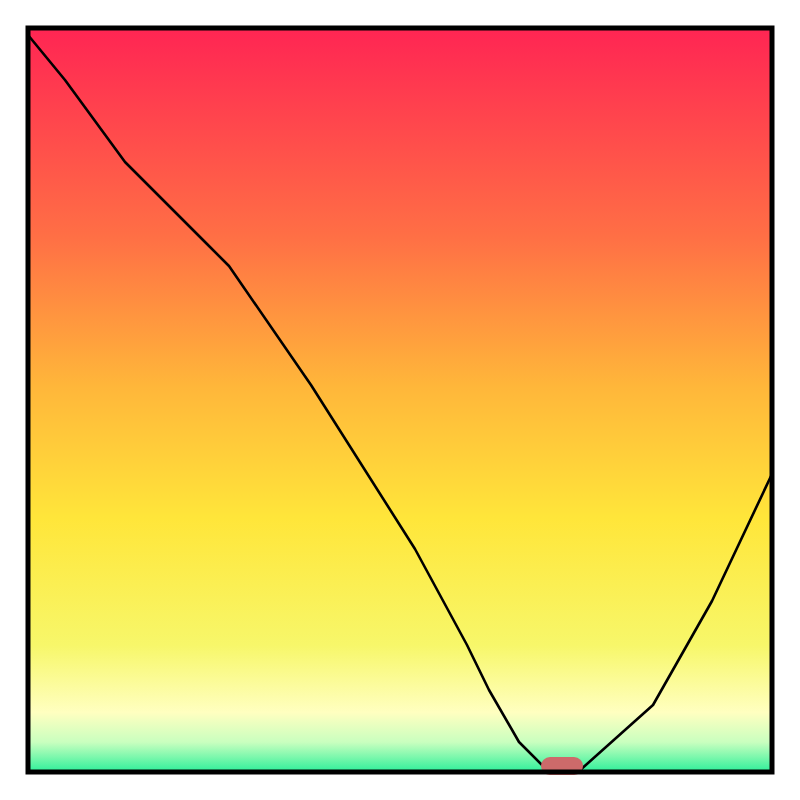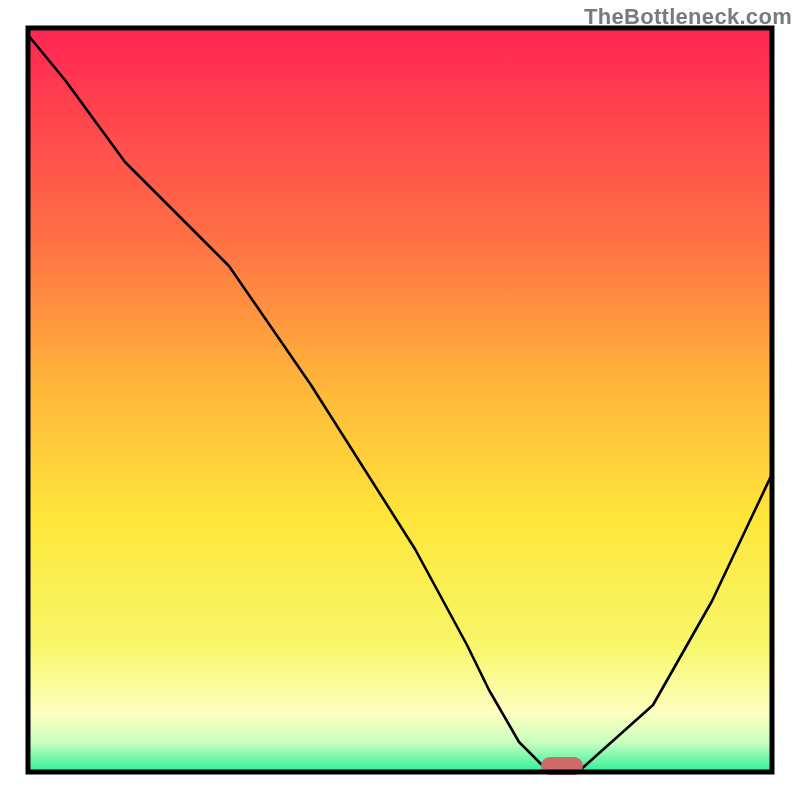--- a/index.html
+++ b/index.html
@@ -68,14 +68,13 @@
           712,601
           772,474
         "></polyline>
 
       <rect x="541" y="757" width="42" height="18" rx="9" ry="9" fill="#cd6a6a"></rect>
     </g>
 
     <rect x="28" y="28" width="744" height="744" fill="none" stroke="#000000" stroke-width="5"></rect>
   </svg>
 
-  <div class="watermark">TheBottleneck.com</div>
 </div>
 
 </body></html>

